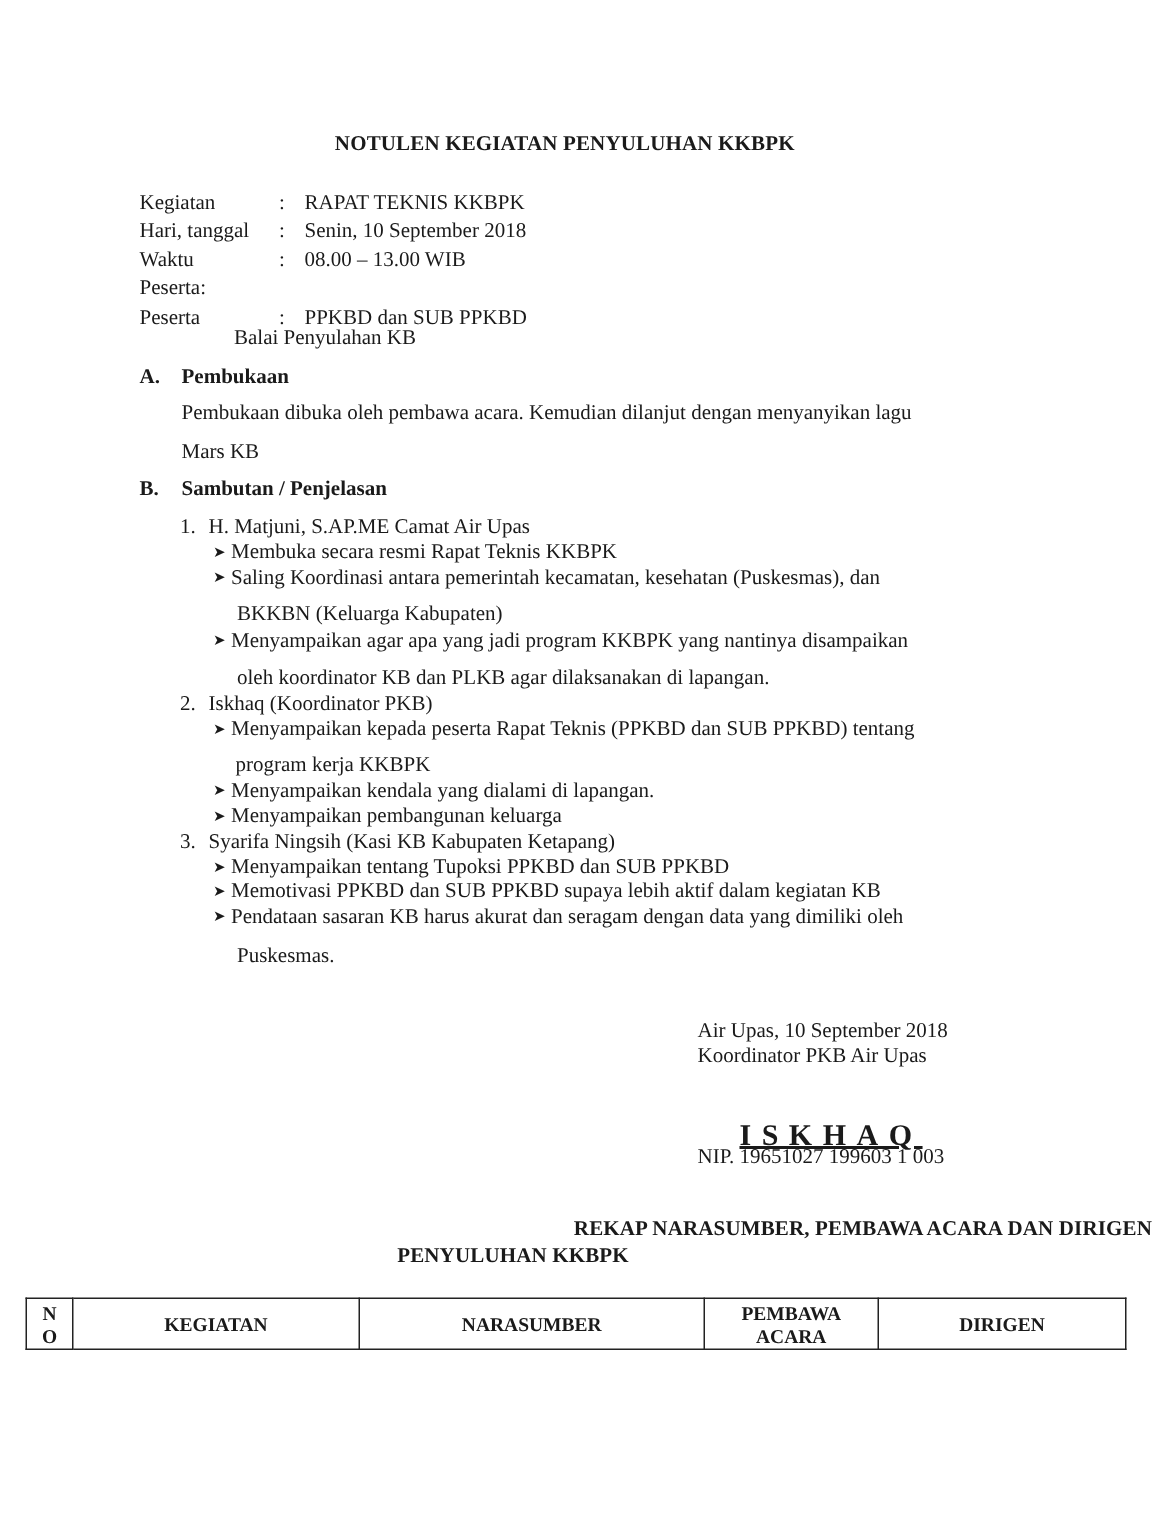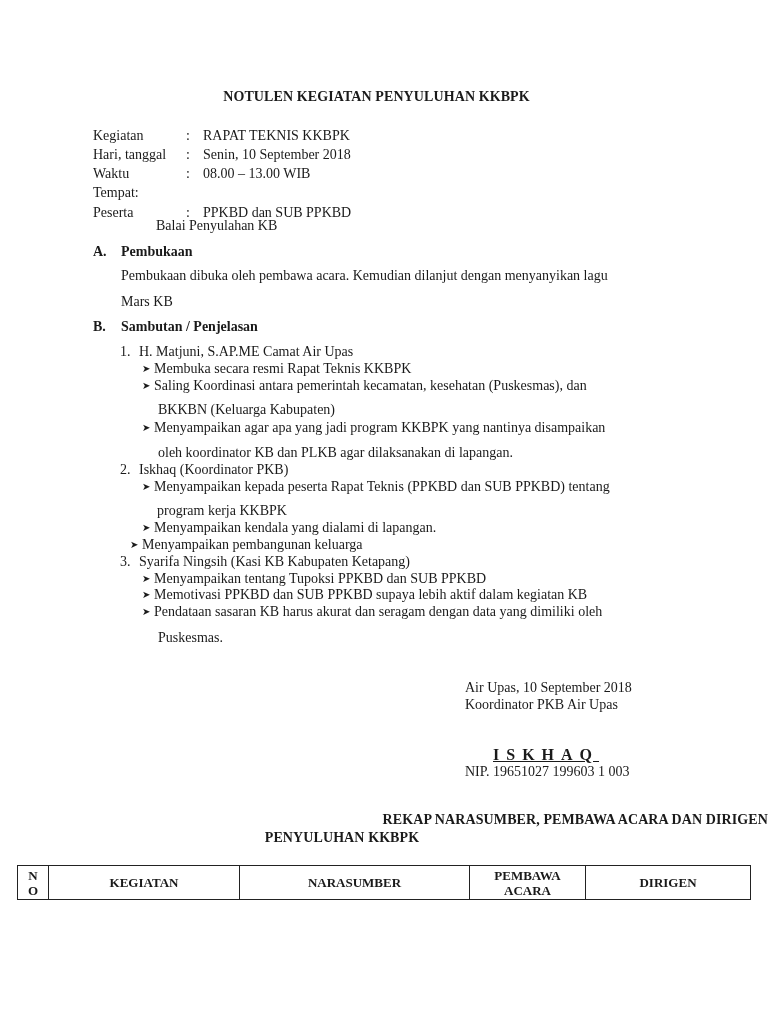--- a/index.html
+++ b/index.html
@@ -13,41 +13,41 @@
   .bold { font-weight: bold; }
   .arrow { display: inline-block; width: 12px; font-size: 10px; position: relative; top: -1px; }
   table.rekap {
     position: absolute; left: 17px; top: 865px; width: 734px; height: 35px;
     border-collapse: collapse; font-family: "Liberation Serif", "DejaVu Serif", serif;
   }
   table.rekap th {
     border: 1.5px solid #222; font-weight: bold; font-size: 13px; text-align: center;
     padding: 0; line-height: 15px; color: #1a1a1a;
   }
-  .sig-name { font-weight: bold; letter-spacing: 7px; text-decoration: underline; font-size: 16px; }
+  .sig-name { font-weight: bold; letter-spacing: 7px; text-decoration: underline; font-size: 20px; }
 </style>
 </head>
 <body>
 
 <div class="abs title" style="left:0;width:753px;text-align:center;top:89px;">NOTULEN KEGIATAN PENYULUHAN KKBPK</div>
 
 <div>
   <div class="abs t" style="left:93px;top:127px;">Kegiatan</div>
   <div class="abs t" style="left:186px;top:127px;">:</div>
   <div class="abs t" style="left:203px;top:127px;">RAPAT TEKNIS KKBPK</div>
 
   <div class="abs t" style="left:93px;top:146px;">Hari, tanggal</div>
   <div class="abs t" style="left:186px;top:146px;">:</div>
   <div class="abs t" style="left:203px;top:146px;">Senin, 10 September 2018</div>
 
   <div class="abs t" style="left:93px;top:165px;">Waktu</div>
   <div class="abs t" style="left:186px;top:165px;">:</div>
   <div class="abs t" style="left:203px;top:165px;">08.00 – 13.00 WIB</div>
 
-  <div class="abs t" style="left:93px;top:184px;">Tempat:</div>
+  <div class="abs t" style="left:93px;top:184px;">Peserta:</div>
   <div class="abs t" style="left:156px;top:184px;margin-top:33px;">Balai Penyulahan KB</div>
 
   <div class="abs t" style="left:93px;top:204px;">Peserta</div>
   <div class="abs t" style="left:186px;top:204px;">:</div>
   <div class="abs t" style="left:203px;top:204px;">PPKBD dan SUB PPKBD</div>
 </div>
 
 <div class="abs t bold" style="left:93px;top:243px;">A.</div>
 <div class="abs t bold" style="left:121px;top:243px;">Pembukaan</div>
 <div class="abs t" style="left:121px;top:267px;">Pembukaan dibuka oleh pembawa acara. Kemudian dilanjut dengan menyanyikan lagu</div>
@@ -74,21 +74,21 @@
 <div class="abs t" style="left:120px;top:461px;">2.</div>
 <div class="abs t" style="left:139px;top:461px;">Iskhaq (Koordinator PKB)</div>
 
 <div class="abs t" style="left:142px;top:478px;">
   <span class="arrow">➤</span><span>Menyampaikan kepada peserta Rapat Teknis (PPKBD dan SUB PPKBD) tentang</span>
 </div>
 <div class="abs t" style="left:157px;top:502px;">program kerja KKBPK</div>
 <div class="abs t" style="left:142px;top:519px;">
   <span class="arrow">➤</span><span>Menyampaikan kendala yang dialami di lapangan.</span>
 </div>
-<div class="abs t" style="left:130px;top:536px;">
+<div class="abs t" style="left:142px;top:536px;">
   <span class="arrow">➤</span><span>Menyampaikan pembangunan keluarga</span>
 </div>
 
 <div class="abs t" style="left:120px;top:553px;">3.</div>
 <div class="abs t" style="left:139px;top:553px;">Syarifa Ningsih (Kasi KB Kabupaten Ketapang)</div>
 
 <div class="abs t" style="left:142px;top:570px;">
   <span class="arrow">➤</span><span>Menyampaikan tentang Tupoksi PPKBD dan SUB PPKBD</span>
 </div>
 <div class="abs t" style="left:142px;top:586px;">

